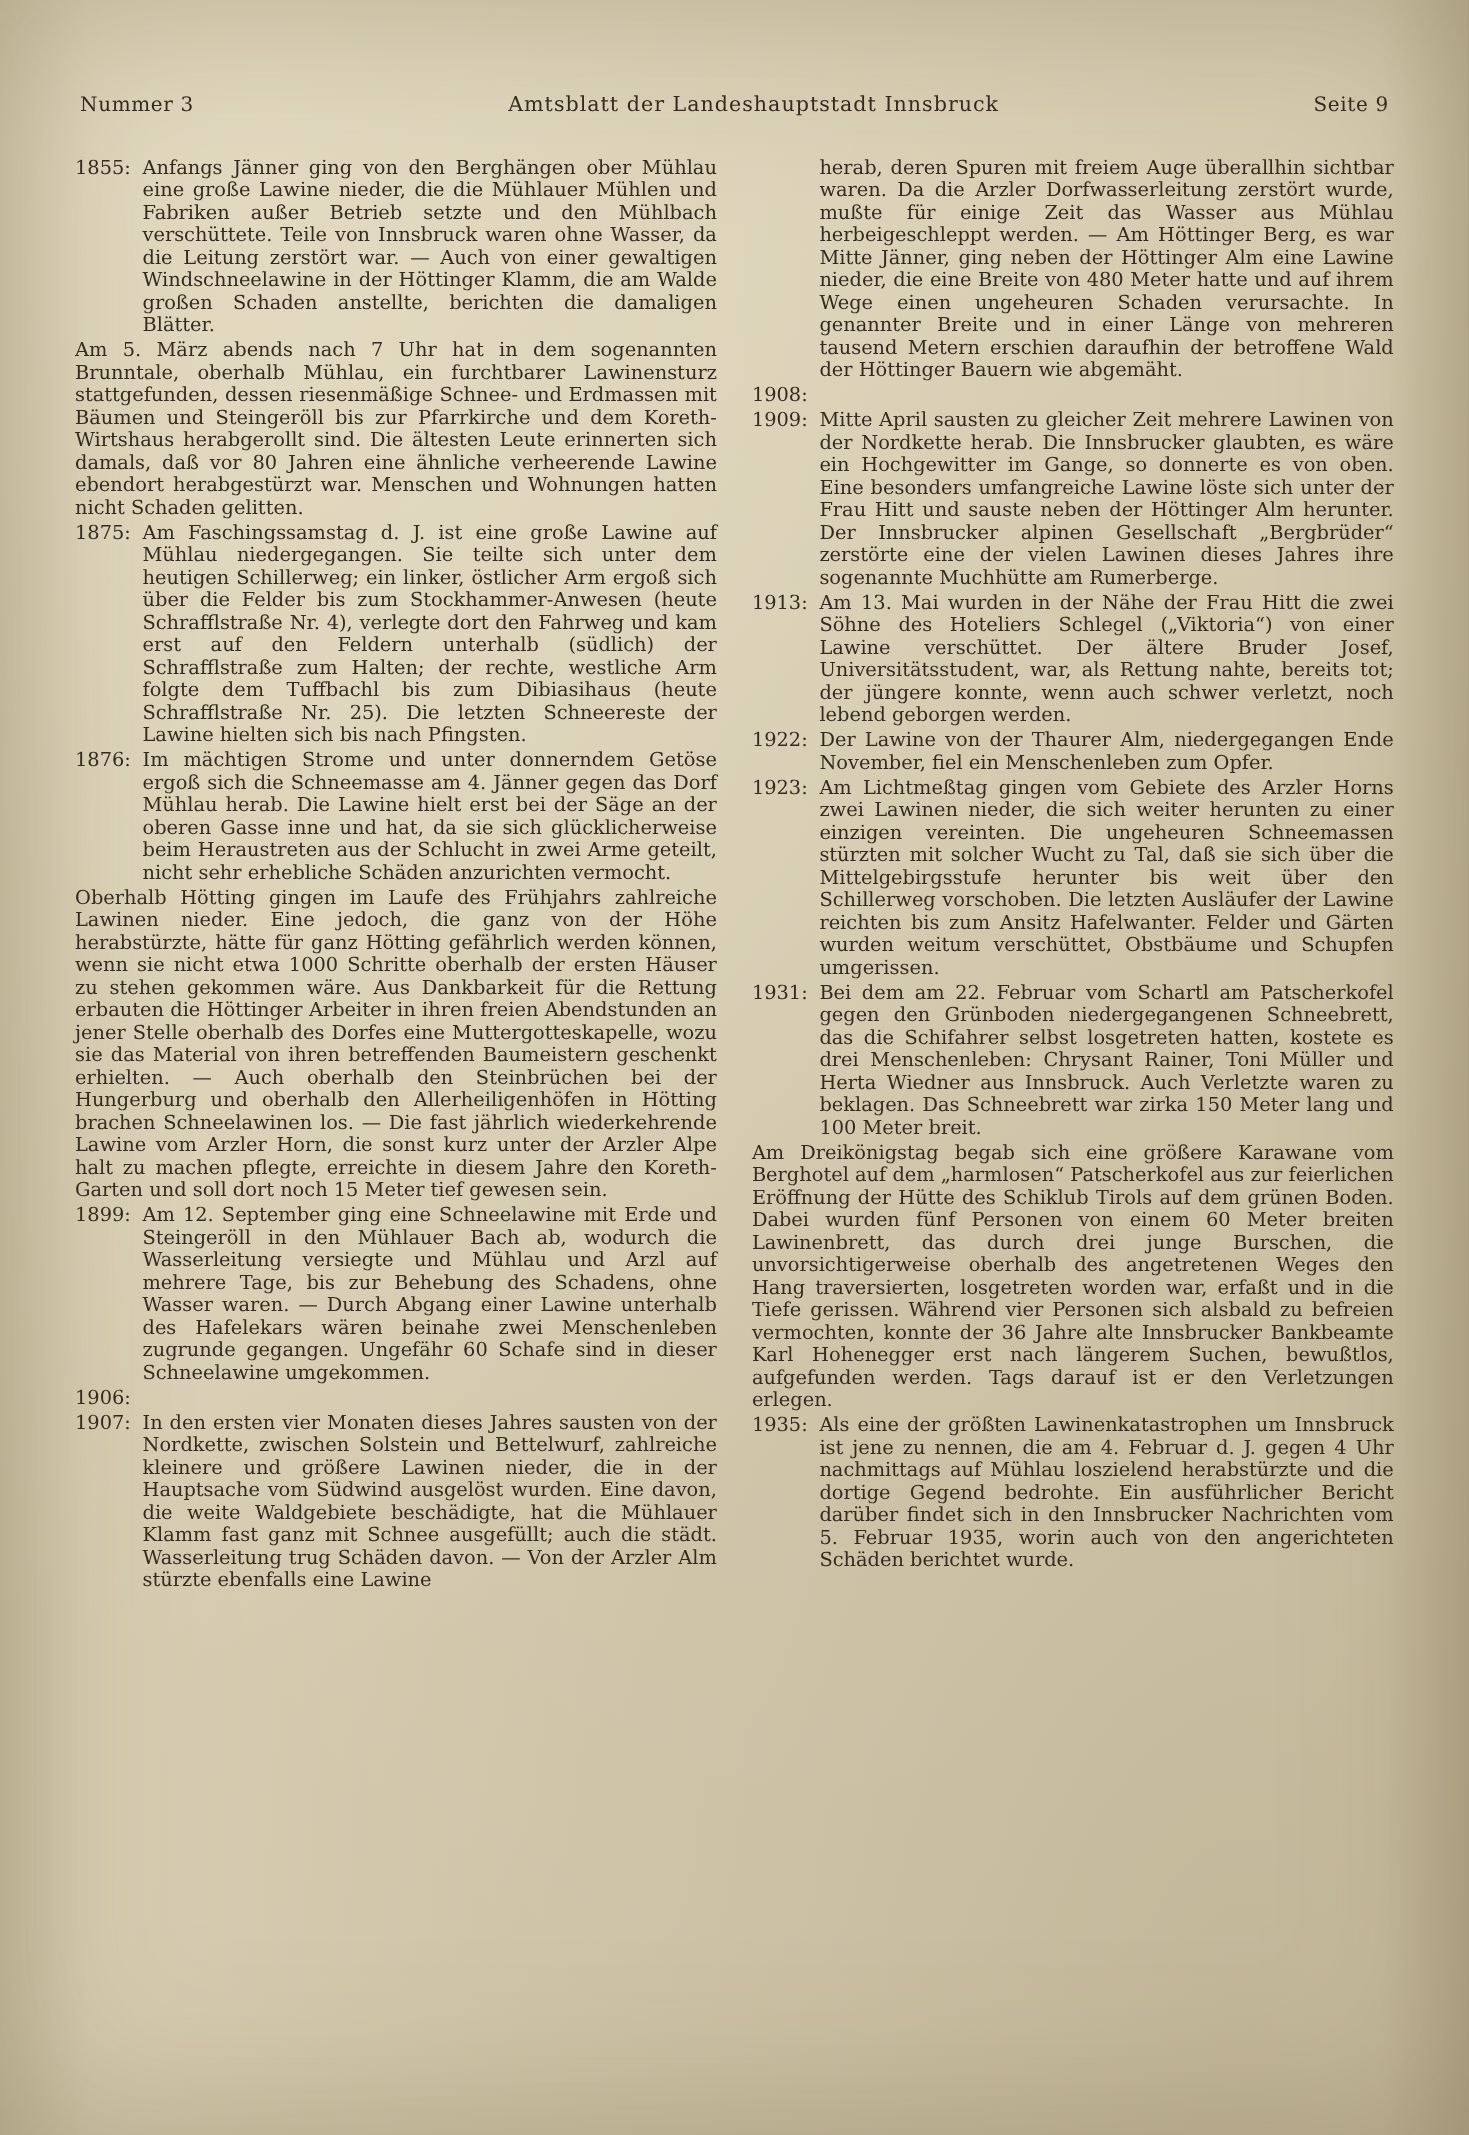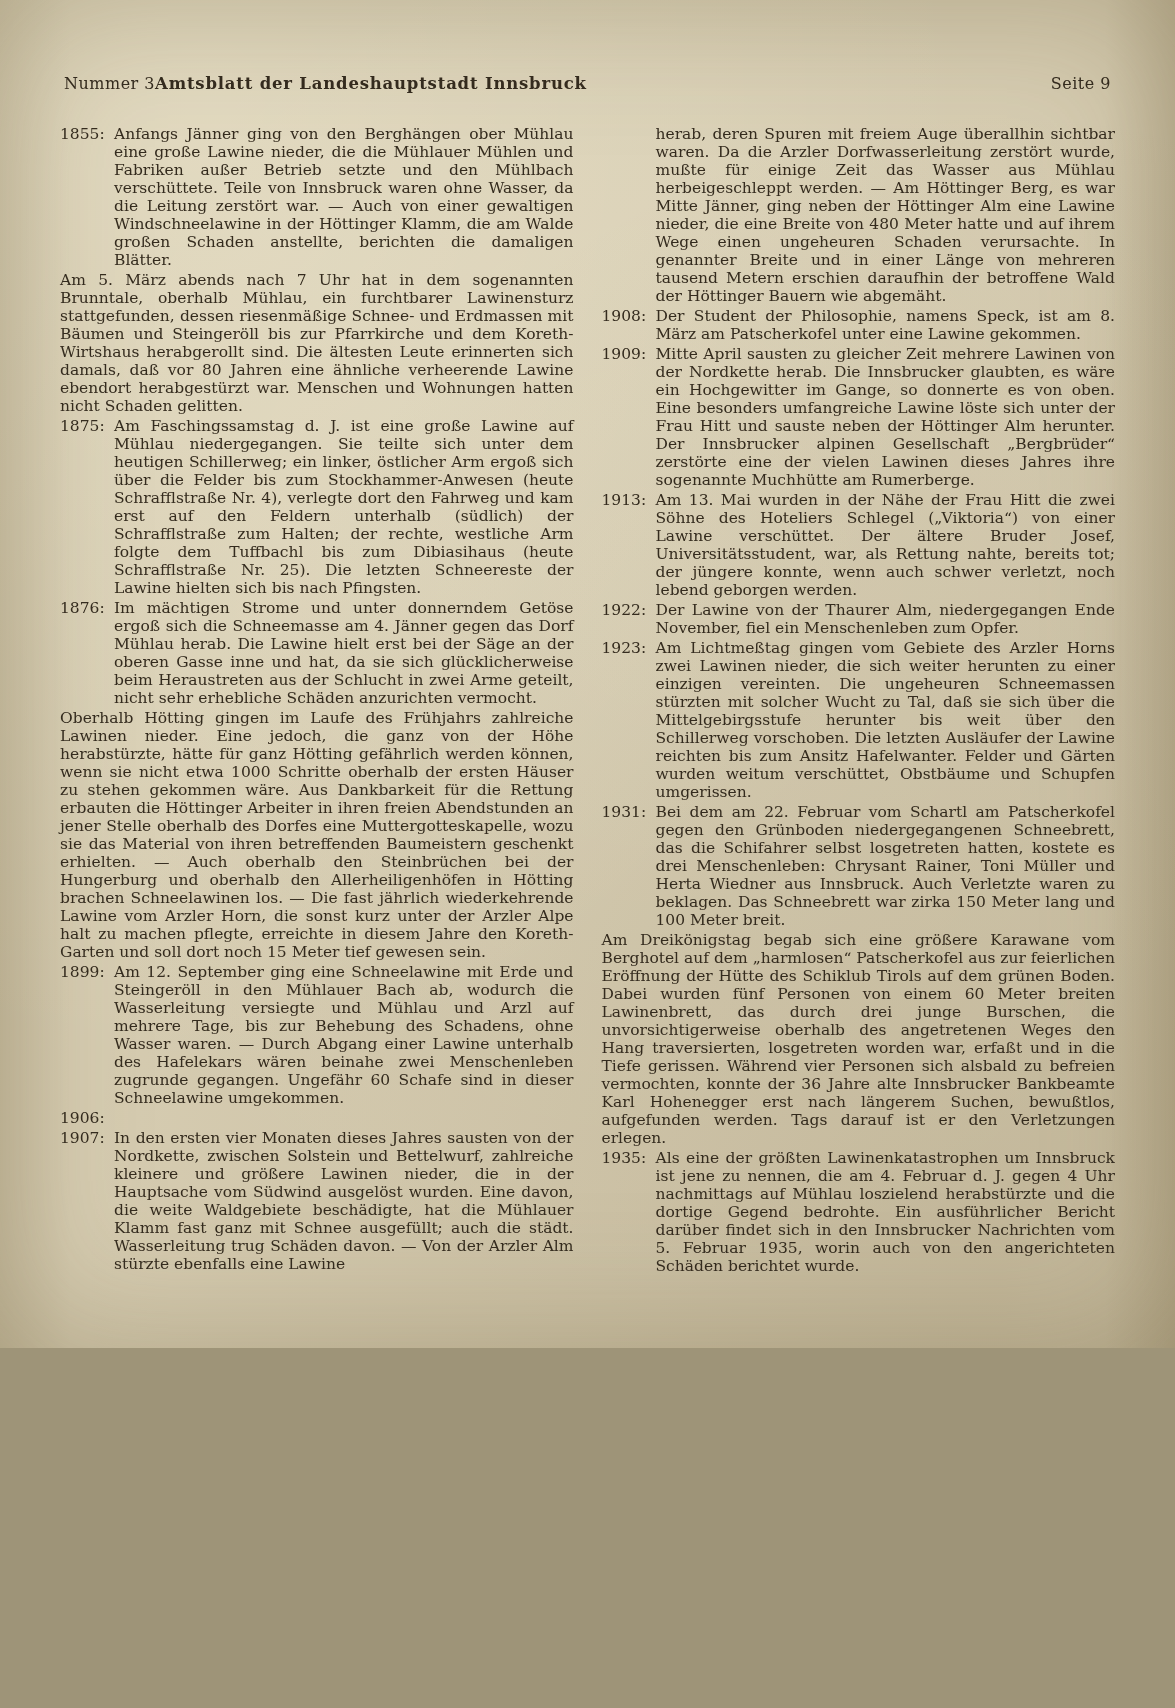--- a/index.html
+++ b/index.html
@@ -3,21 +3,21 @@
 <meta charset="utf-8">
 <style>
   html, body {
     margin: 0;
     padding: 0;
     background: #9e9478;
   }
   .page {
     position: relative;
     width: 1175px;
-    height: 1348px;
+    height: 1708px;
     margin: 0 auto;
     box-sizing: border-box;
     padding: 74px 60px 40px 60px;
     background-color: #d6ccb1;
     background-image:
       radial-gradient(ellipse at 18% 8%,  rgba(255,250,228,0.30), transparent 55%),
       radial-gradient(ellipse at 85% 95%, rgba(118,100,62,0.20), transparent 65%),
       radial-gradient(ellipse at 55% 45%, rgba(255,255,240,0.10), transparent 70%),
       linear-gradient(to right, rgba(110,92,56,0.10), transparent 6%, transparent 94%, rgba(110,92,56,0.16));
     box-shadow: inset 0 0 140px rgba(104,88,52,0.35);
@@ -31,23 +31,23 @@
     align-items: baseline;
     padding: 0 4px;
   }
   .masthead .issue,
   .masthead .pageno {
     font-size: 16px;
     letter-spacing: 0.5px;
   }
   .masthead .title {
     font-size: 16.5px;
-    font-weight: bold;
+    font-weight: normal;
     letter-spacing: 0.8px;
-    text-align: left;
+    text-align: center;
     flex: 1;
   }
   .columns {
     display: flex;
     gap: 28px;
     margin-top: 32px;
   }
   .col {
     flex: 1;
     min-width: 0;
@@ -117,21 +117,20 @@
       </div>
     </div>
 
     <div class="col">
       <div class="entry">
         <span class="year"></span>
         <span class="text">herab, deren Spuren mit freiem Auge überallhin sichtbar waren. Da die Arzler Dorfwasserleitung zerstört wurde, mußte für einige Zeit das Wasser aus Mühlau herbeigeschleppt werden. — Am Höttinger Berg, es war Mitte Jänner, ging neben der Höttinger Alm eine Lawine nieder, die eine Breite von 480 Meter hatte und auf ihrem Wege einen ungeheuren Schaden verursachte. In genannter Breite und in einer Länge von mehreren tausend Metern erschien daraufhin der betroffene Wald der Höttinger Bauern wie abgemäht.</span>
       </div>
       <div class="entry">
         <span class="year">1908:</span>
-        <span class="text">Der Student der Philosophie, namens Speck, ist am 8. März am Patscherkofel unter eine Lawine gekommen.</span>
       </div>
       <div class="entry">
         <span class="year">1909:</span>
         <span class="text">Mitte April sausten zu gleicher Zeit mehrere Lawinen von der Nordkette herab. Die Innsbrucker glaubten, es wäre ein Hochgewitter im Gange, so donnerte es von oben. Eine besonders umfangreiche Lawine löste sich unter der Frau Hitt und sauste neben der Höttinger Alm herunter. Der Innsbrucker alpinen Gesellschaft „Bergbrüder“ zerstörte eine der vielen Lawinen dieses Jahres ihre sogenannte Muchhütte am Rumerberge.</span>
       </div>
       <div class="entry">
         <span class="year">1913:</span>
         <span class="text">Am 13. Mai wurden in der Nähe der Frau Hitt die zwei Söhne des Hoteliers Schlegel („Viktoria“) von einer Lawine verschüttet. Der ältere Bruder Josef, Universitätsstudent, war, als Rettung nahte, bereits tot; der jüngere konnte, wenn auch schwer verletzt, noch lebend geborgen werden.</span>
       </div>
       <div class="entry">

